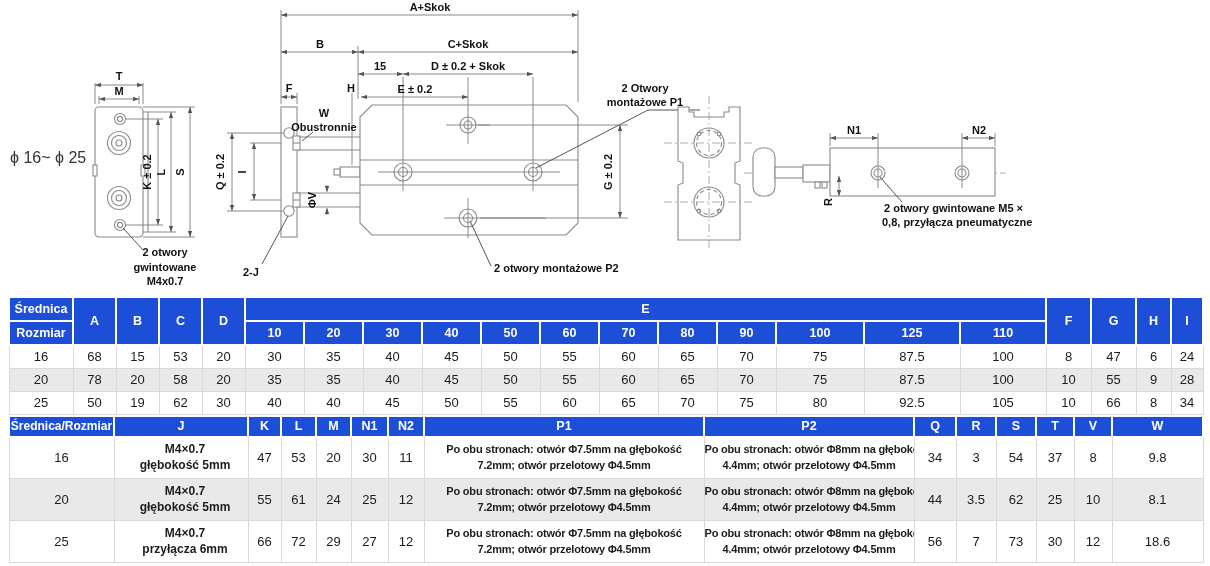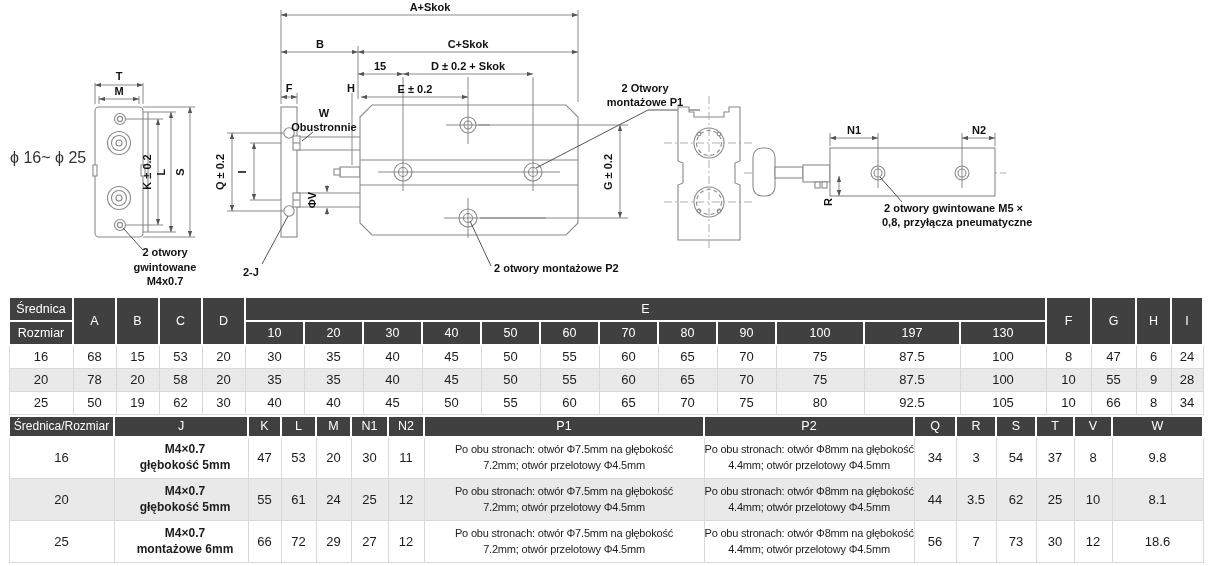--- a/index.html
+++ b/index.html
@@ -12,31 +12,31 @@
   .phi{font:16px "Liberation Sans",sans-serif;fill:#333;}
   .s{stroke:#8a8a8a;stroke-width:1.1;fill:none;}
   .sf{stroke:#8a8a8a;stroke-width:1.1;fill:#fff;}
   .d{stroke:#7d7d7d;stroke-width:0.9;fill:none;}
   .cl{stroke:#999;stroke-width:0.8;fill:none;stroke-dasharray:8 3 2 3;}
   .dash{stroke-dasharray:4 3;}
   .ldr{stroke:#555;stroke-width:1;fill:none;}
 
   .tables{padding:0 8px;}
   table{border-collapse:collapse;table-layout:fixed;width:1194px;}
-  th{background:#404040;color:#fff;font-weight:normal;font-size:12.5px;border:2px solid #fff;padding:0;overflow:hidden;white-space:nowrap;}
+  th{background:#1d4ed8;color:#fff;font-weight:bold;font-size:12.5px;border:2px solid #fff;padding:0;overflow:hidden;white-space:nowrap;}
   td{border:1px solid #d9d9d9;text-align:center;font-size:13px;color:#1c1c1c;padding:0;overflow:hidden;background:#fff;}
   tr.alt td{background:#e9e9e9;}
   #t1 thead tr{height:24px;}
   #t1 tbody tr{height:23px;}
   #t2 thead tr{height:21px;}
   #t2 tbody tr{height:42px;}
   #t2 th.small{font-size:12px;}
   td.b{font-weight:bold;font-size:12px;line-height:1.3;}
   td.b div{white-space:nowrap;margin-left:8px;}
-  td.p{font-weight:normal;font-size:11px;letter-spacing:-0.2px;line-height:1.45;}
+  td.p{font-weight:bold;font-size:11px;letter-spacing:-0.2px;line-height:1.45;}
   td.p div{white-space:nowrap;}
 </style>
 </head>
 <body>
 
 <div class="page">
 
   <div class="drawing-area">
     <svg width="1210" height="296" viewBox="0 0 1210 296" xmlns="http://www.w3.org/2000/svg">
       <defs>
@@ -285,22 +285,22 @@
           <th>10</th>
           <th>20</th>
           <th>30</th>
           <th>40</th>
           <th>50</th>
           <th>60</th>
           <th>70</th>
           <th>80</th>
           <th>90</th>
           <th>100</th>
-          <th>197</th>
-          <th>130</th>
+          <th>125</th>
+          <th>110</th>
         </tr>
       </thead>
       <tbody>
           <tr>
             <td>16</td>
             <td>68</td>
             <td>15</td>
             <td>53</td>
             <td>20</td>
             <td>30</td>
@@ -456,21 +456,21 @@
             <td>3.5</td>
             <td>62</td>
             <td>25</td>
             <td>10</td>
             <td>8.1</td>
           </tr>
           <tr>
             <td>25</td>
             <td class="b">
               <div>M4×0.7</div>
-              <div>montażowe 6mm</div>
+              <div>przyłącza 6mm</div>
             </td>
             <td>66</td>
             <td>72</td>
             <td>29</td>
             <td>27</td>
             <td>12</td>
             <td class="p">
               <div>Po obu stronach: otwór Φ7.5mm na głębokość</div>
               <div>7.2mm; otwór przelotowy Φ4.5mm</div>
             </td>

